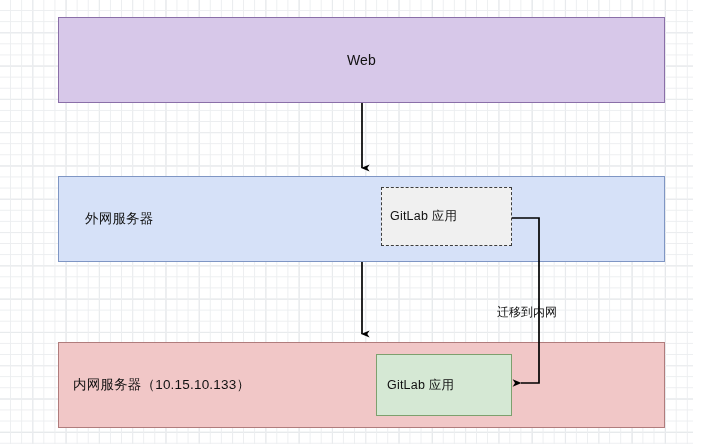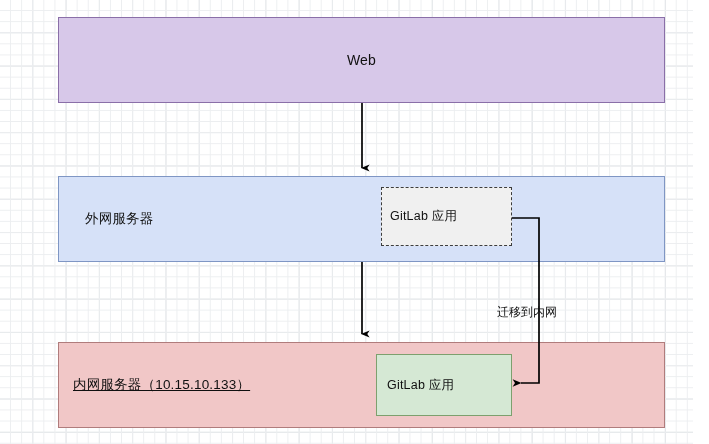--- a/index.html
+++ b/index.html
@@ -71,21 +71,20 @@
     left: 58px;
     top: 342px;
     width: 607px;
     height: 86px;
     background: #f1c7c7;
     border: 1.4px solid #b униформ;
     border: 1.4px solid #b07c7c;
     justify-content: flex-start;
     padding-left: 14px;
     font-size: 13.5px;
-    text-decoration: underline;
   }
 
   
   #gitlab-app-external {
     left: 381px;
     top: 187px;
     width: 131px;
     height: 59px;
     background: #f0f0f0;
     border: 1.6px dashed #3d3d3d;

